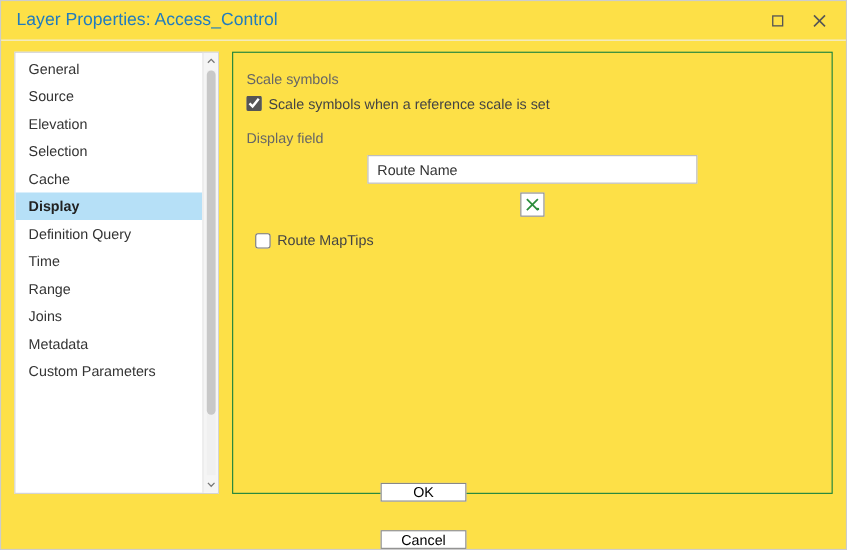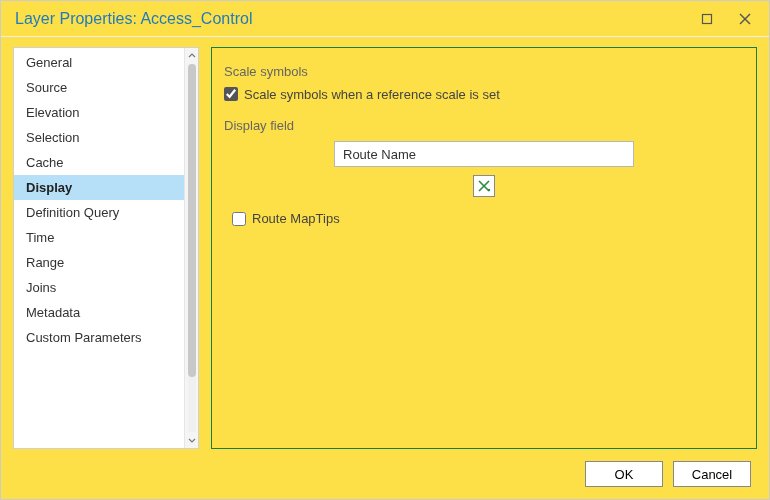--- a/index.html
+++ b/index.html
@@ -154,21 +154,22 @@
     display: flex;
     align-items: center;
     gap: 6px;
   }
   .footer {
     height: 50px;
     display: flex;
     align-items: center;
     justify-content: flex-end;
     padding: 0 18px;
-    gap: 10px;
+    gap: 26px;
+    flex-direction: column;
   }
   .btn {
     min-width: 78px;
     height: 26px;
     border: 1px solid #888;
     background: #fff;
     font-size: 13px;
     font-family: inherit;
     cursor: pointer;
     padding: 0 12px;

